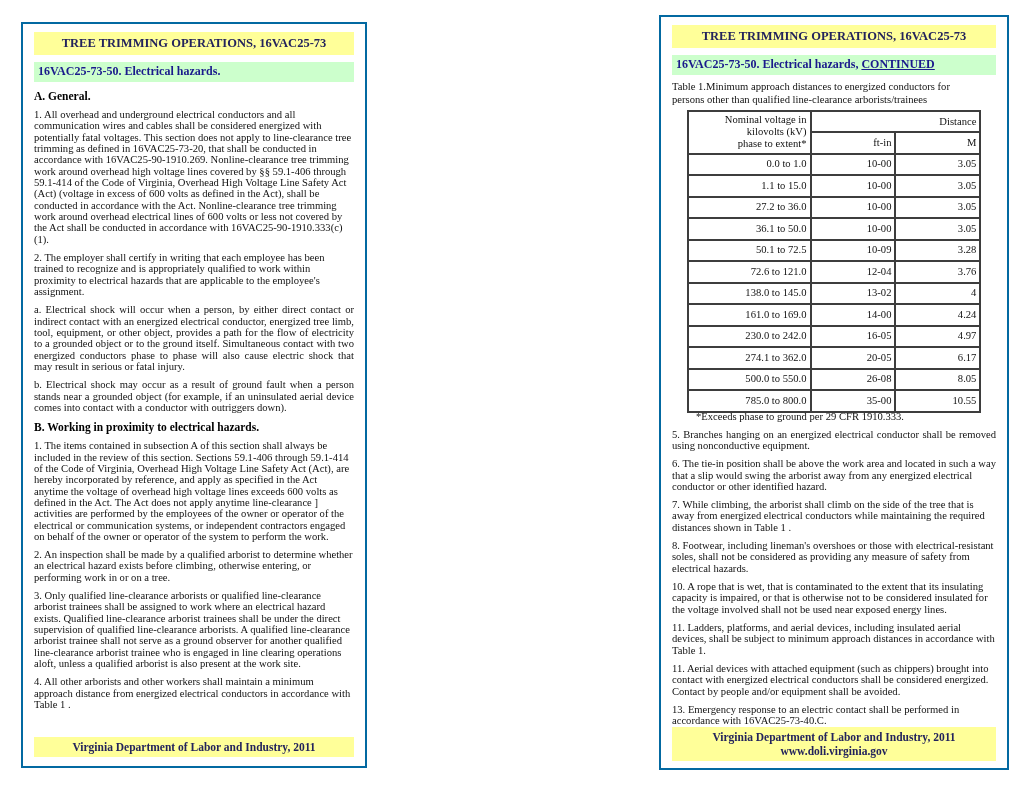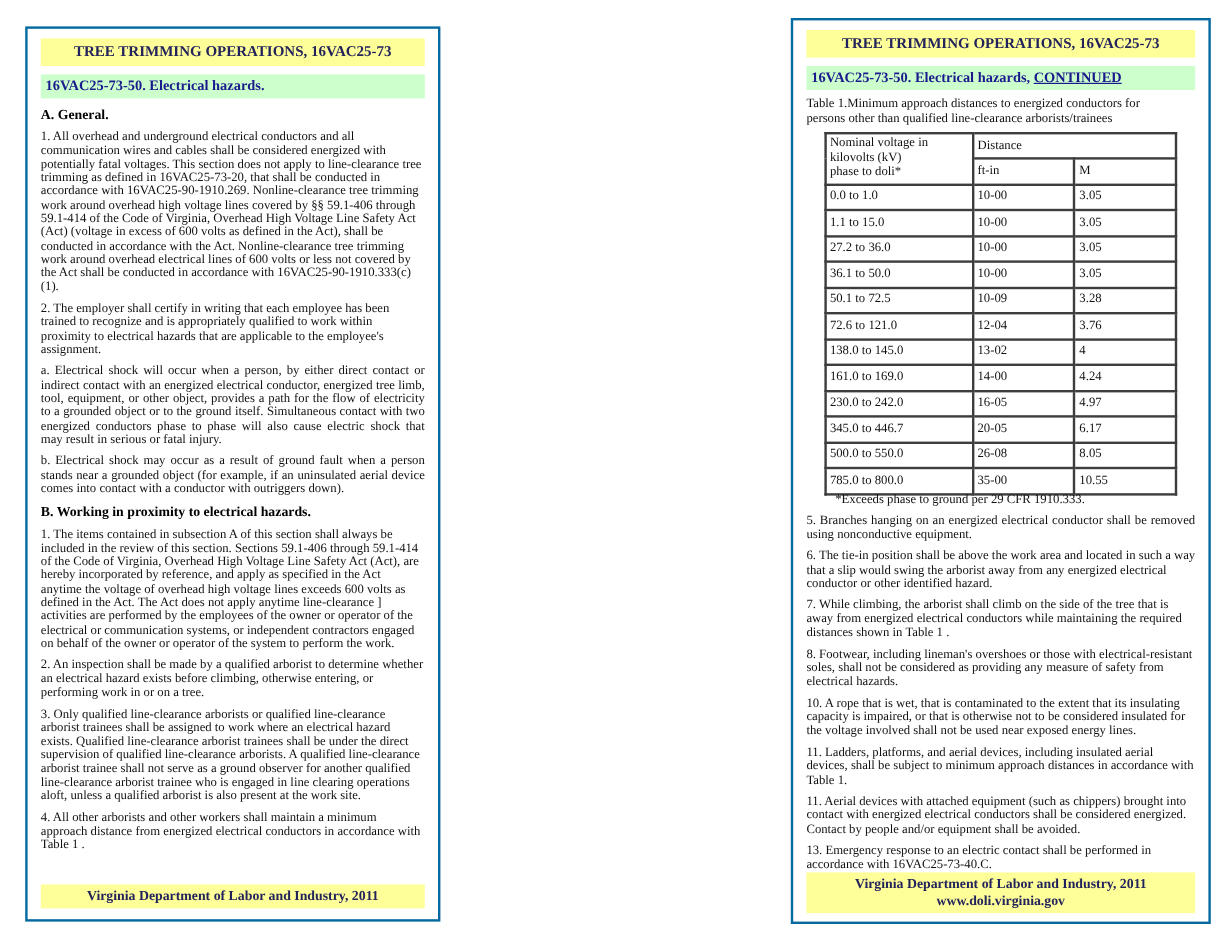--- a/index.html
+++ b/index.html
@@ -64,21 +64,21 @@
   }
 
   table.madt{
     border-collapse:collapse;
     width:91%;
     margin:4px auto 0 auto;
     font-size:10.6px;
   }
   table.madt th, table.madt td{
     border:2px solid #3d3d3d;
-    text-align:left;
+    text-align:right;
     font-weight:normal;
     padding:2px 3px;
     line-height:1.15;
     color:#111111;
   }
   table.madt td.vcell{ width:42%; }
   table.madt td.dcell{ width:29%; }
   table.madt tbody td{ height:15px; }
 
   .footnote{
@@ -142,21 +142,21 @@
       <div>Table 1.Minimum approach distances to energized conductors for</div>
       <div>persons other than qualified line-clearance arborists/trainees</div>
     </div>
 
     <table class="madt">
       <thead>
         <tr>
           <th rowspan="2" class="vcell">
             <div>Nominal voltage in</div>
             <div>kilovolts (kV)</div>
-            <div>phase to doli*</div>
+            <div>phase to extent*</div>
           </th>
           <th colspan="2">Distance</th>
         </tr>
         <tr>
           <th class="dcell">ft-in</th>
           <th class="dcell">M</th>
         </tr>
       </thead>
       <tbody>
         <tr>
@@ -198,21 +198,21 @@
           <td>161.0 to 169.0</td>
           <td>14-00</td>
           <td>4.24</td>
         </tr>
         <tr>
           <td>230.0 to 242.0</td>
           <td>16-05</td>
           <td>4.97</td>
         </tr>
         <tr>
-          <td>345.0 to 446.7</td>
+          <td>274.1 to 362.0</td>
           <td>20-05</td>
           <td>6.17</td>
         </tr>
         <tr>
           <td>500.0 to 550.0</td>
           <td>26-08</td>
           <td>8.05</td>
         </tr>
         <tr>
           <td>785.0 to 800.0</td>

